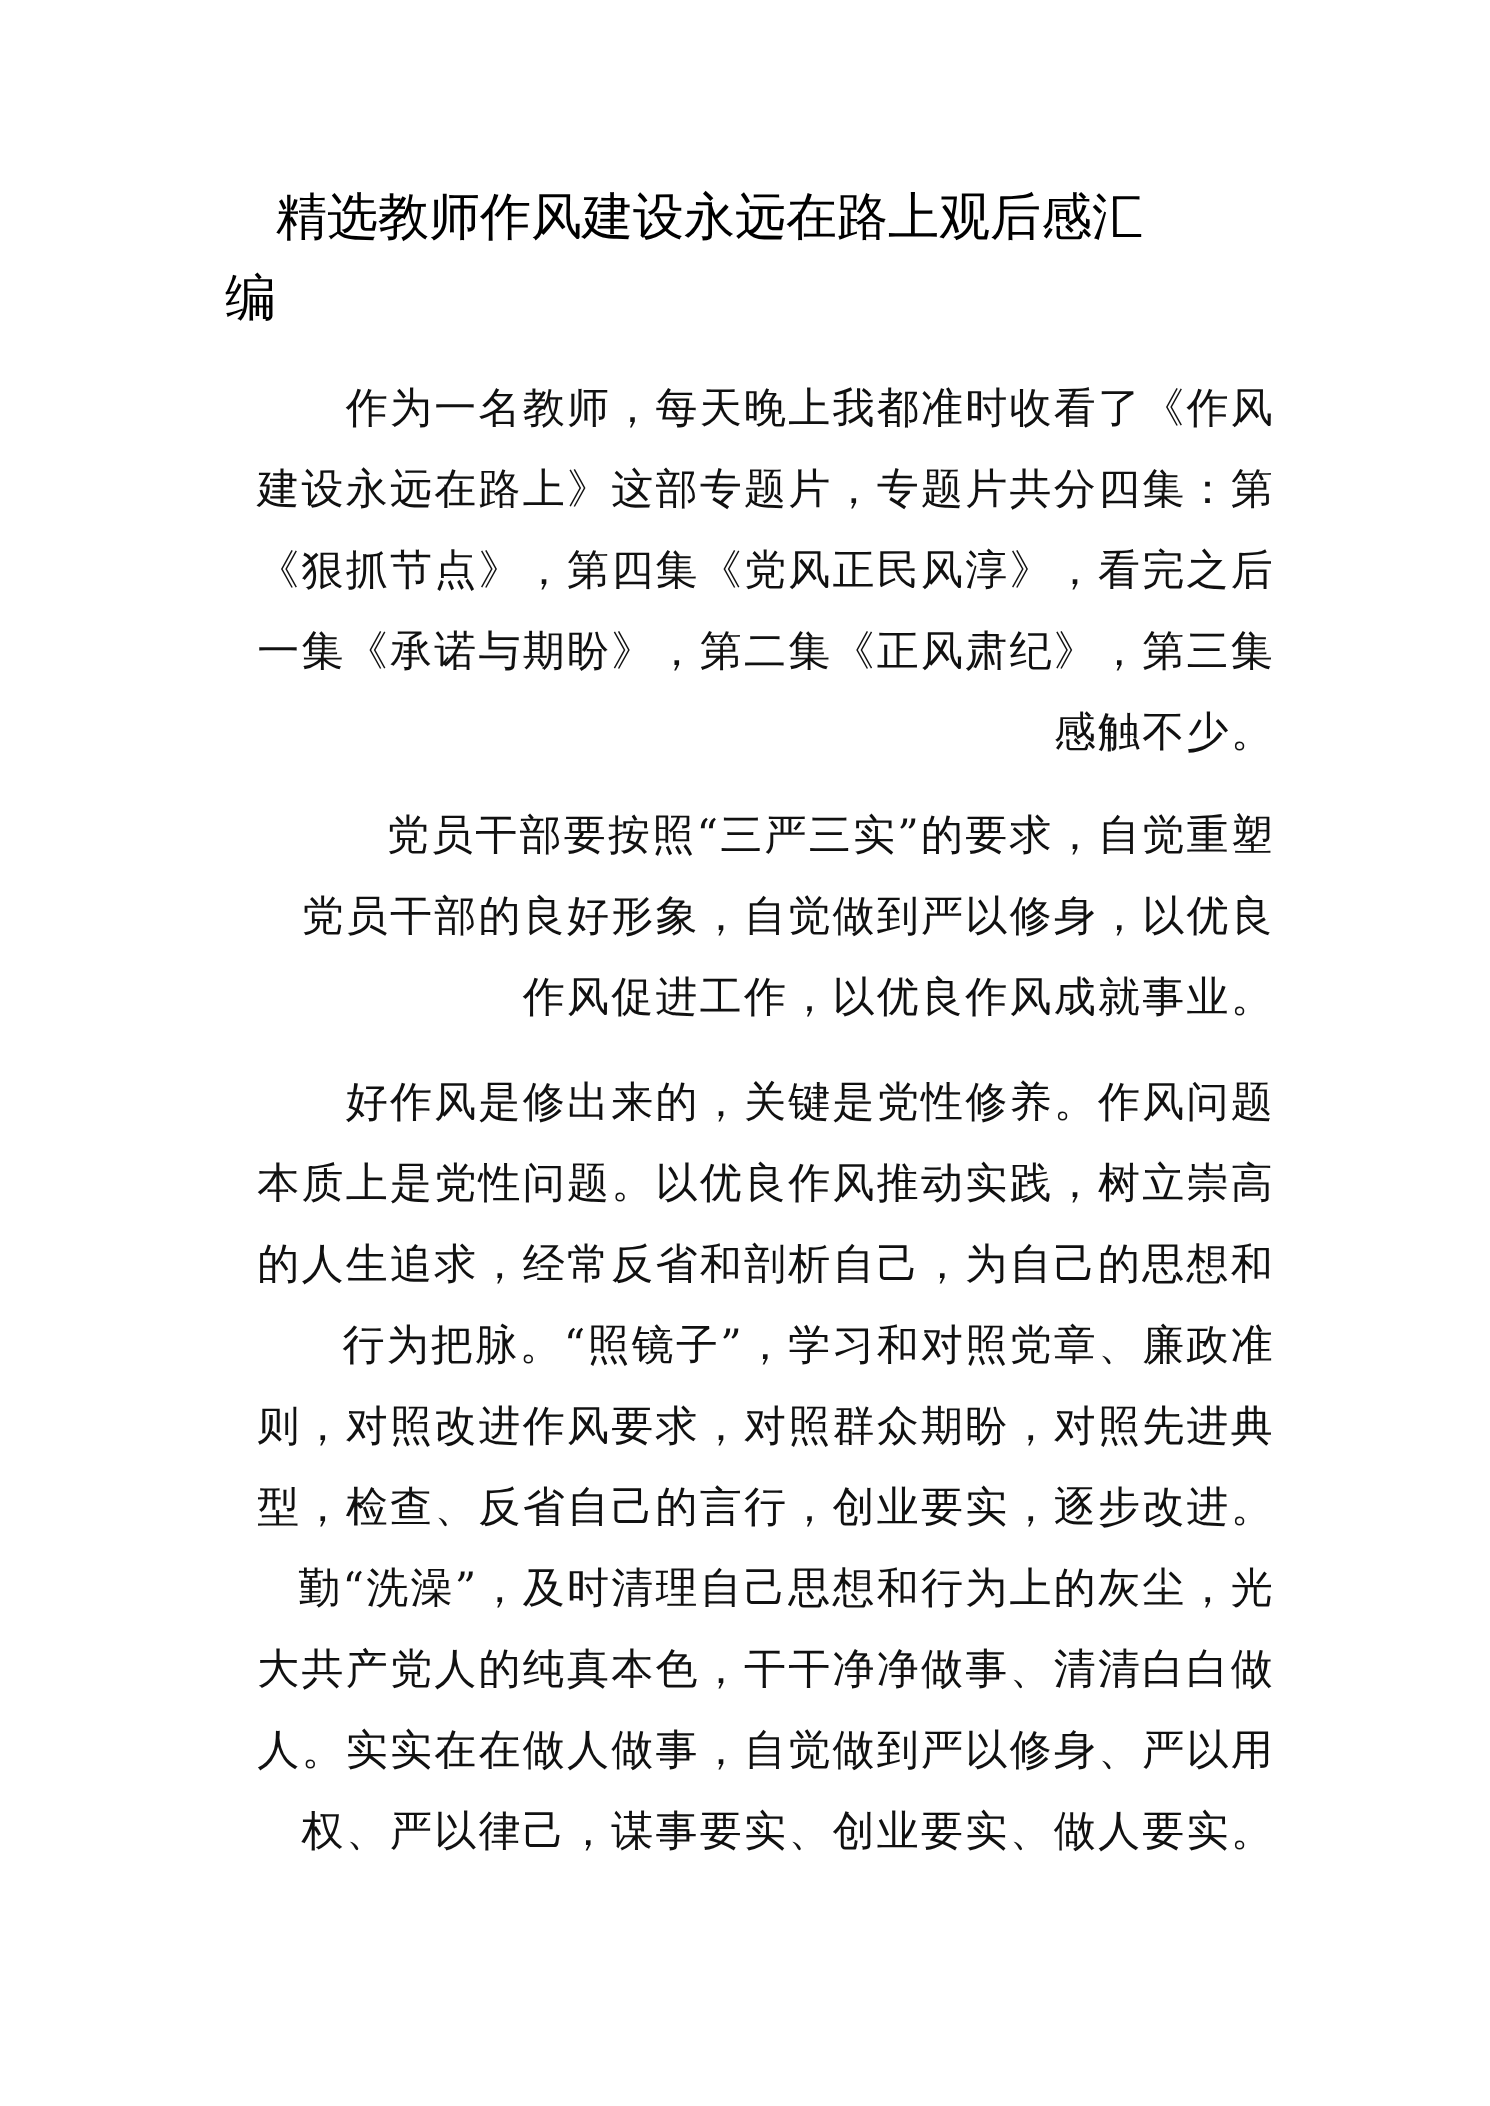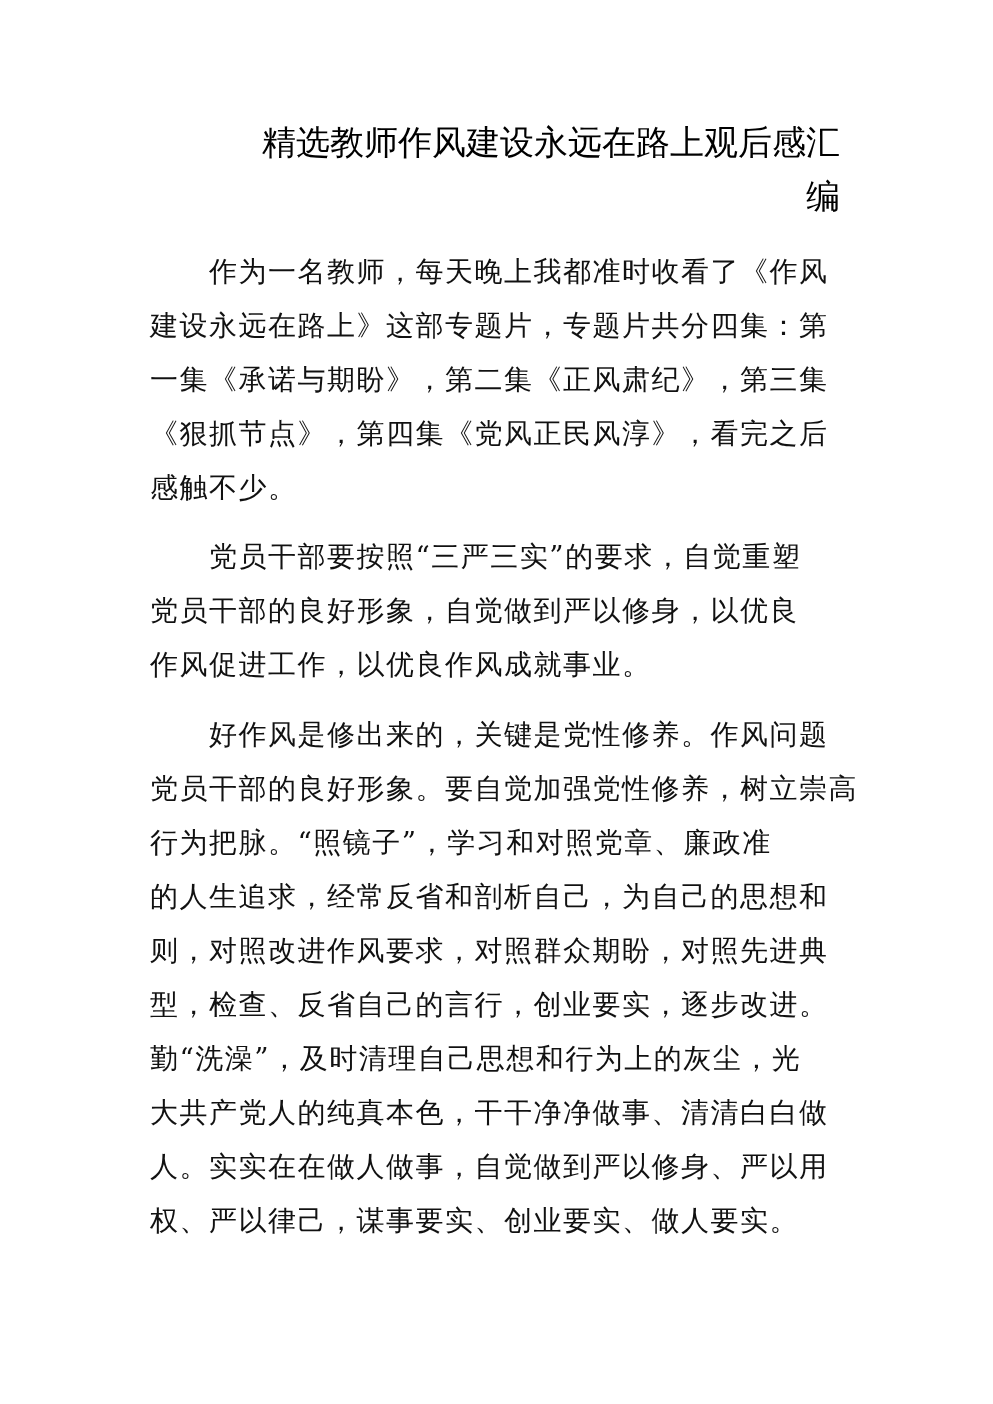--- a/index.html
+++ b/index.html
@@ -1,52 +1,52 @@
 <!DOCTYPE html>
 <html><head>
 <meta charset="utf-8">
 <style>
   html, body { margin:0; padding:0; background:#ffffff; }
   body { width:993px; height:1404px; position:relative; overflow:hidden;
          font-family:"DejaVu Serif", "Liberation Serif", serif; color:#111; }
-  .title { position:absolute; left:150px; width:690px; text-align:right;
-           font-family:Liberation Mono, monospace;
+  .title { position:absolute; left:150px; width:690px; text-align:left;
+           font-family:Liberation Sans, sans-serif;
            font-size:34px; line-height:54px; top:118px; color:#000; }
   .title .l1 { display:block; white-space:nowrap; padding-left:34px; }
   .title .l2 { display:block; }
   .para { position:absolute; left:150px; width:700px; }
   .line { display:block; height:54px; line-height:54px; font-size:28px;
-          white-space:nowrap; letter-spacing:1.5px; }
+          white-space:nowrap; letter-spacing:1.5px;text-align:right; }
 </style>
 </head>
 <body>
 
 <div class="title">
   <span class="l1">精选教师作风建设永远在路上观后感汇</span>
   <span class="l2">编</span>
 </div>
 
 <div class="para" style="top:245px">
   <span class="line">　　作为一名教师，每天晚上我都准时收看了《作风</span>
   <span class="line">建设永远在路上》这部专题片，专题片共分四集：第</span>
+  <span class="line">《狠抓节点》，第四集《党风正民风淳》，看完之后</span>
   <span class="line">一集《承诺与期盼》，第二集《正风肃纪》，第三集</span>
-  <span class="line">《狠抓节点》，第四集《党风正民风淳》，看完之后</span>
   <span class="line">感触不少。</span>
 </div>
 
 <div class="para" style="top:530px">
   <span class="line">　　党员干部要按照“三严三实”的要求，自觉重塑</span>
   <span class="line">党员干部的良好形象，自觉做到严以修身，以优良</span>
   <span class="line">作风促进工作，以优良作风成就事业。</span>
 </div>
 
 <div class="para" style="top:708px">
   <span class="line">　　好作风是修出来的，关键是党性修养。作风问题</span>
-  <span class="line">党员干部的良好形象。要自觉加强党性修养，树立崇高</span>
+  <span class="line">本质上是党性问题。以优良作风推动实践，树立崇高</span>
+  <span class="line">的人生追求，经常反省和剖析自己，为自己的思想和</span>
   <span class="line">行为把脉。“照镜子”，学习和对照党章、廉政准</span>
-  <span class="line">的人生追求，经常反省和剖析自己，为自己的思想和</span>
   <span class="line">则，对照改进作风要求，对照群众期盼，对照先进典</span>
   <span class="line">型，检查、反省自己的言行，创业要实，逐步改进。</span>
   <span class="line">勤“洗澡”，及时清理自己思想和行为上的灰尘，光</span>
   <span class="line">大共产党人的纯真本色，干干净净做事、清清白白做</span>
   <span class="line">人。实实在在做人做事，自觉做到严以修身、严以用</span>
   <span class="line">权、严以律己，谋事要实、创业要实、做人要实。</span>
 </div>
 
 </body></html>

